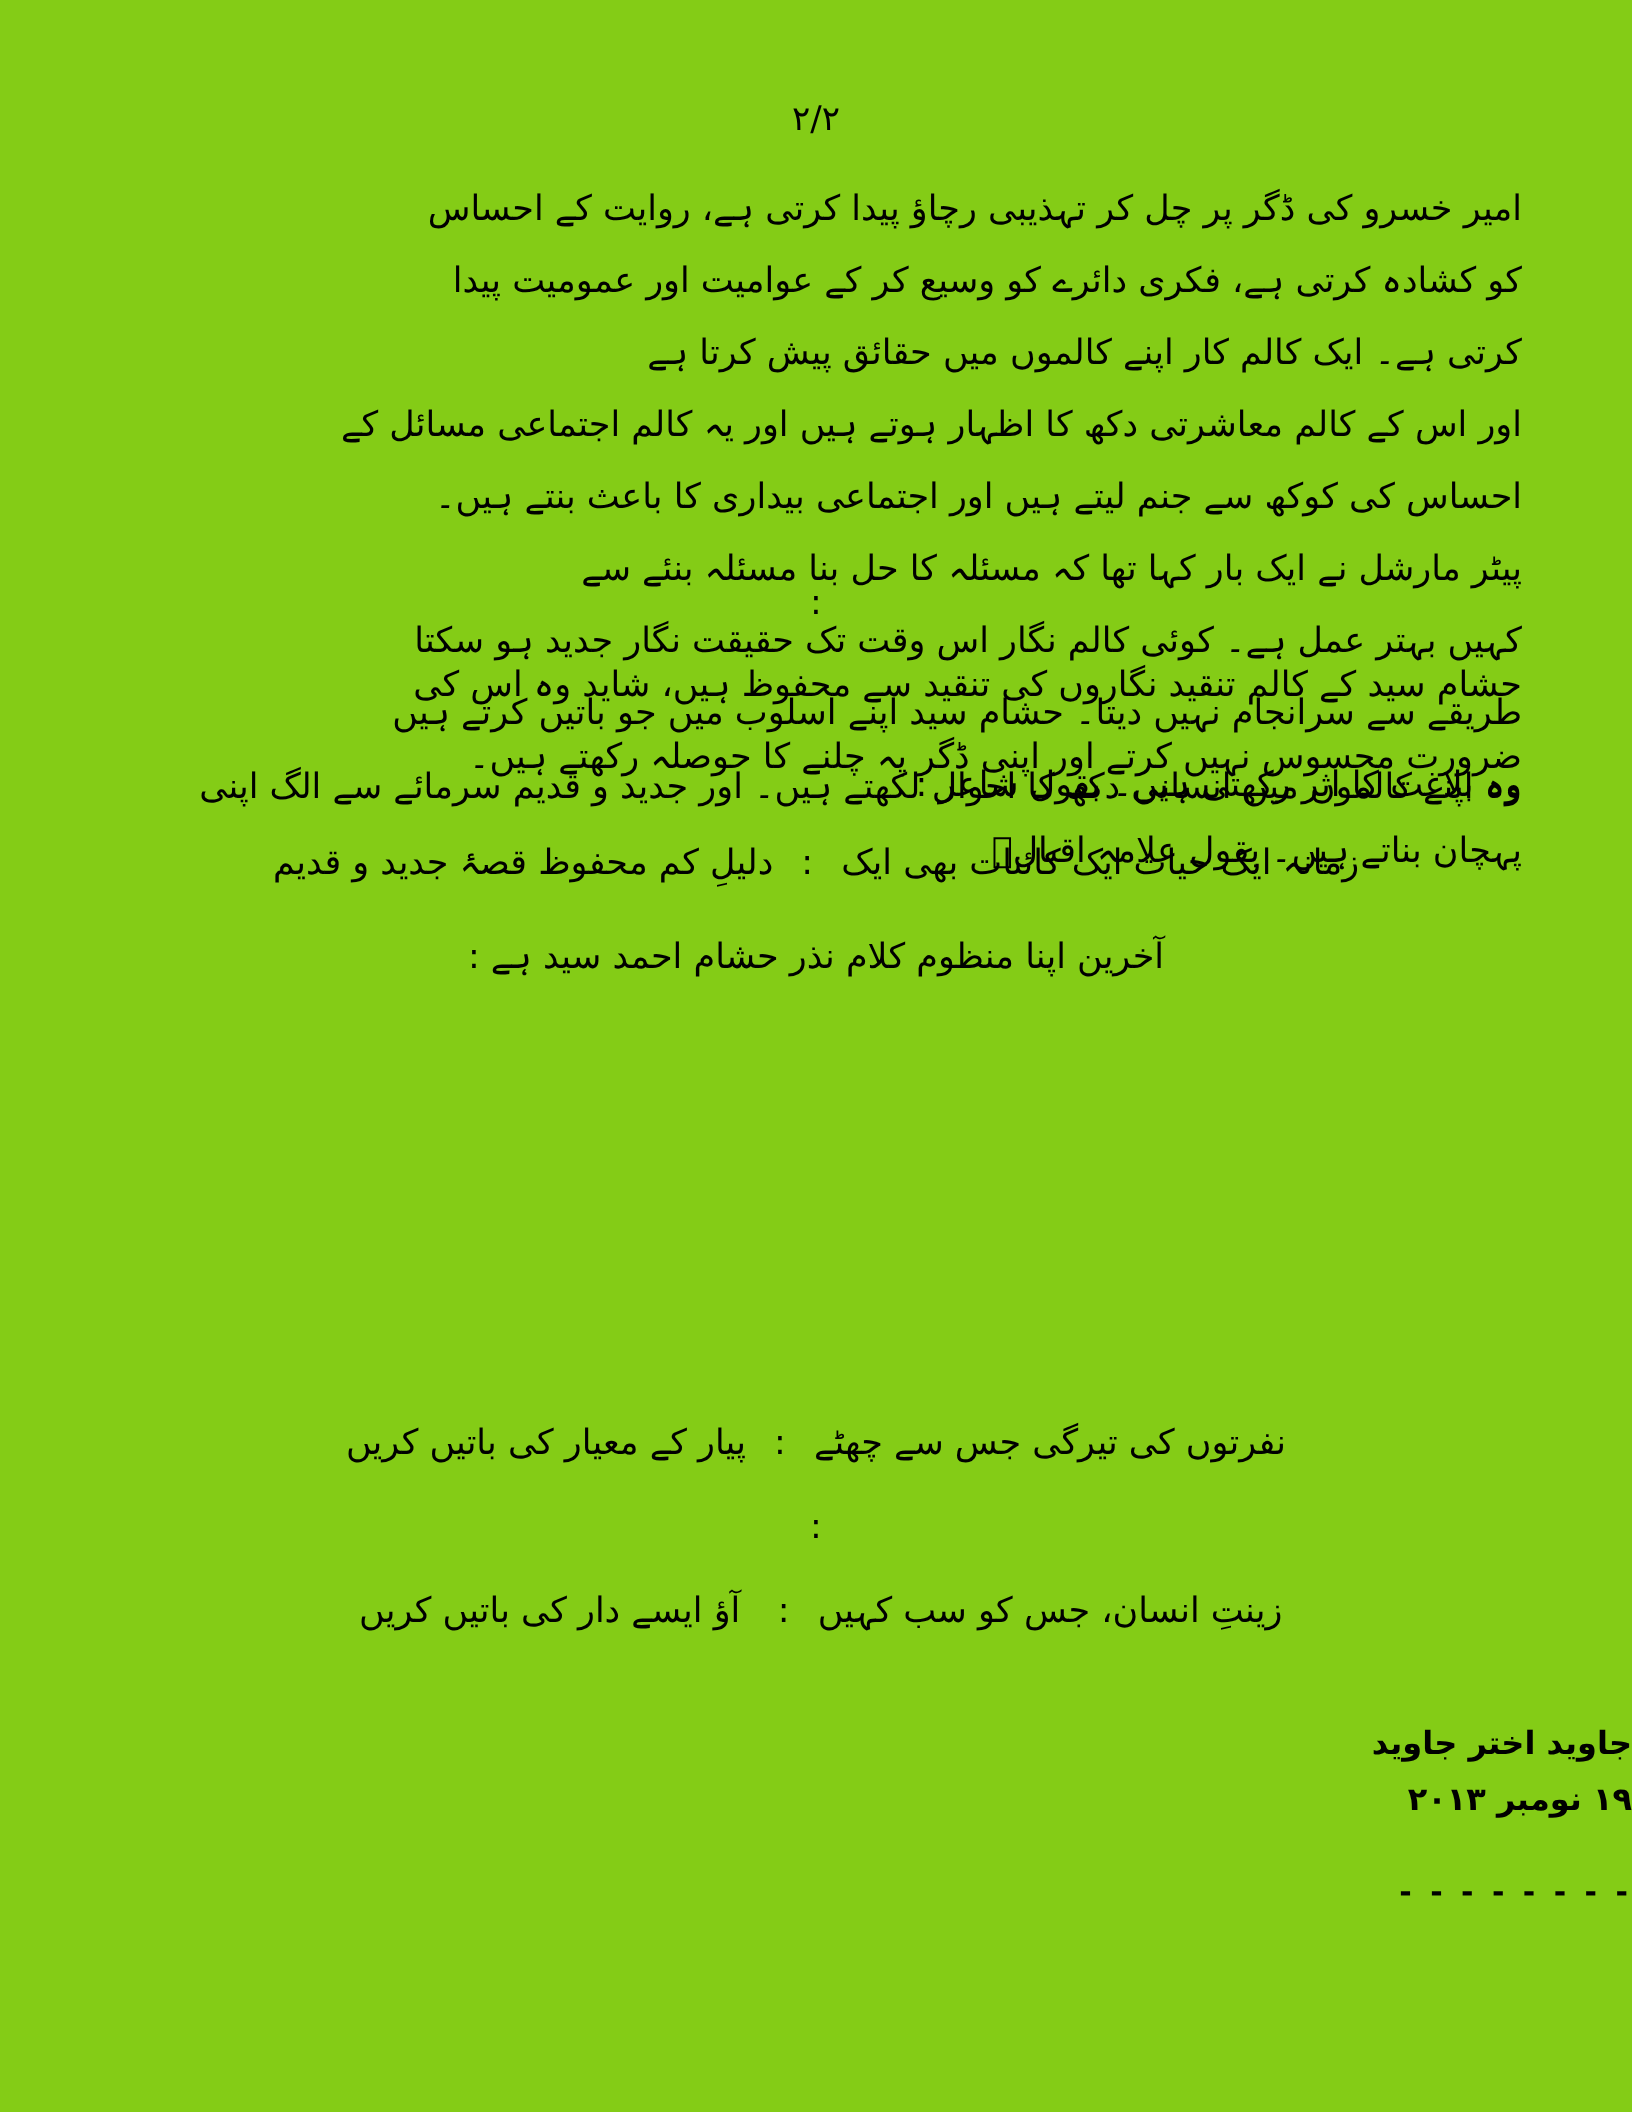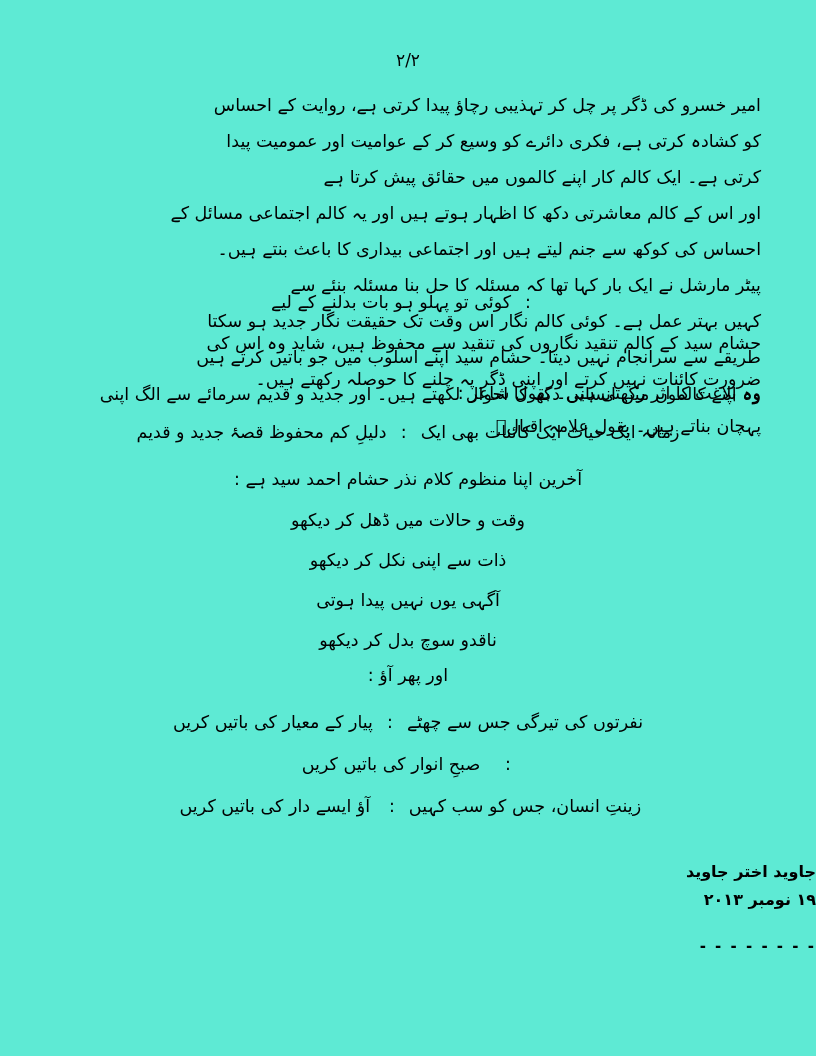--- a/index.html
+++ b/index.html
@@ -14,21 +14,21 @@
     position: relative;
     font-family: "DejaVu Sans", sans-serif;
     color: #000000;
     overflow: hidden;
   }
 
   .page {
     position: relative;
     width: 816px;
     height: 1056px;
-    background: #5eead4;
+    background: #84cc16;
     box-sizing: border-box;
   }
 
   
   .page-number {
     position: absolute;
     top: 50px;
     left: 0;
     right: 0;
     text-align: center;
@@ -168,60 +168,51 @@
     <div class="body-line justify">
       <span>طریقے سے سرانجام نہیں دیتا۔ حشام سید اپنے اسلوب میں جو باتیں کرتے ہیں</span>
     </div>
     <div class="body-line justify">
       <span>وہ بلاغت کا اثر رکھتی ہیں۔ بقول شاعر :</span>
     </div>
   </div>
 
   <div class="couplet-row abs" style="top:285px;right:120px;left:120px;">
     <span class="hemistich-sep">:</span>
-    <span class="hemistich-b">کوئی تو پہلو ہو بات بدلنے کے لیے</span>
   </div>
 
   <div class="body-block abs" style="top:326px;right:55px;left:55px;">
     <div class="body-line justify">
       <span>حشام سید کے کالم تنقید نگاروں کی تنقید سے محفوظ ہیں، شاید وہ اس کی</span>
     </div>
     <div class="body-line justify">
-      <span>ضرورت کائنات نہیں کرتے اور اپنی ڈگر پہ چلنے کا حوصلہ رکھتے ہیں۔</span>
+      <span>ضرورت محسوس نہیں کرتے اور اپنی ڈگر پہ چلنے کا حوصلہ رکھتے ہیں۔</span>
     </div>
   </div>
 
   <div class="abs" style="top:378px;right:55px;left:55px;direction:rtl;font-size:17.5px;line-height:32px;text-align:right;">وہ اپنے کالموں میں انسانی دکھ کا احوال لکھتے ہیں۔ اور جدید و قدیم سرمائے سے الگ اپنی پہچان بناتے ہیں۔ بقول علامہ اقبالؒ</div>
 
   <div class="couplet-row abs" style="top:415px;right:130px;left:130px;">
     <span class="hemistich-a">زمانہ ایک حیات ایک کائنات بھی ایک</span>
     <span class="hemistich-sep">:</span>
     <span class="hemistich-b">دلیلِ کم محفوظ قصۂ جدید و قدیم</span>
   </div>
 
   <div class="lead-line abs" style="top:462px;right:0;left:0;text-align:center;">آخرین اپنا منظوم کلام نذر حشام احمد سید ہے :</div>
 
-  <div class="stanza abs" style="top:500px;right:0;left:0;">
-    <span class="verse-line">وقت و حالات میں ڈھل کر دیکھو</span>
-    <span class="verse-line">ذات سے اپنی نکل کر دیکھو</span>
-    <span class="verse-line">آگہی یوں نہیں پیدا ہوتی</span>
-    <span class="verse-line">ناقدو سوچ بدل کر دیکھو</span>
-  </div>
-
-  <div class="lead-line abs" style="top:658px;right:0;left:0;text-align:center;">اور پھر آؤ :</div>
+
 
   <div class="abs" style="top:705px;right:0;left:0;">
     <div class="couplet-row" style="margin-bottom:8px;">
       <span class="hemistich-a">نفرتوں کی تیرگی جس سے چھٹے</span>
       <span class="hemistich-sep">:</span>
       <span class="hemistich-b">پیار کے معیار کی باتیں کریں</span>
     </div>
     <div class="couplet-row" style="margin-bottom:8px;">
       <span class="hemistich-sep">:</span>
-      <span class="hemistich-b">صبحِ انوار کی باتیں کریں</span>
     </div>
     <div class="couplet-row">
       <span class="hemistich-a">زینتِ انسان، جس کو سب کہیں</span>
       <span class="hemistich-sep">:</span>
       <span class="hemistich-b">آؤ ایسے دار کی باتیں کریں</span>
     </div>
   </div>
 
   <div class="signature-block abs" style="top:858px;right:0;left:0;">
     <span class="sig-name">جاوید اختر جاوید</span>

